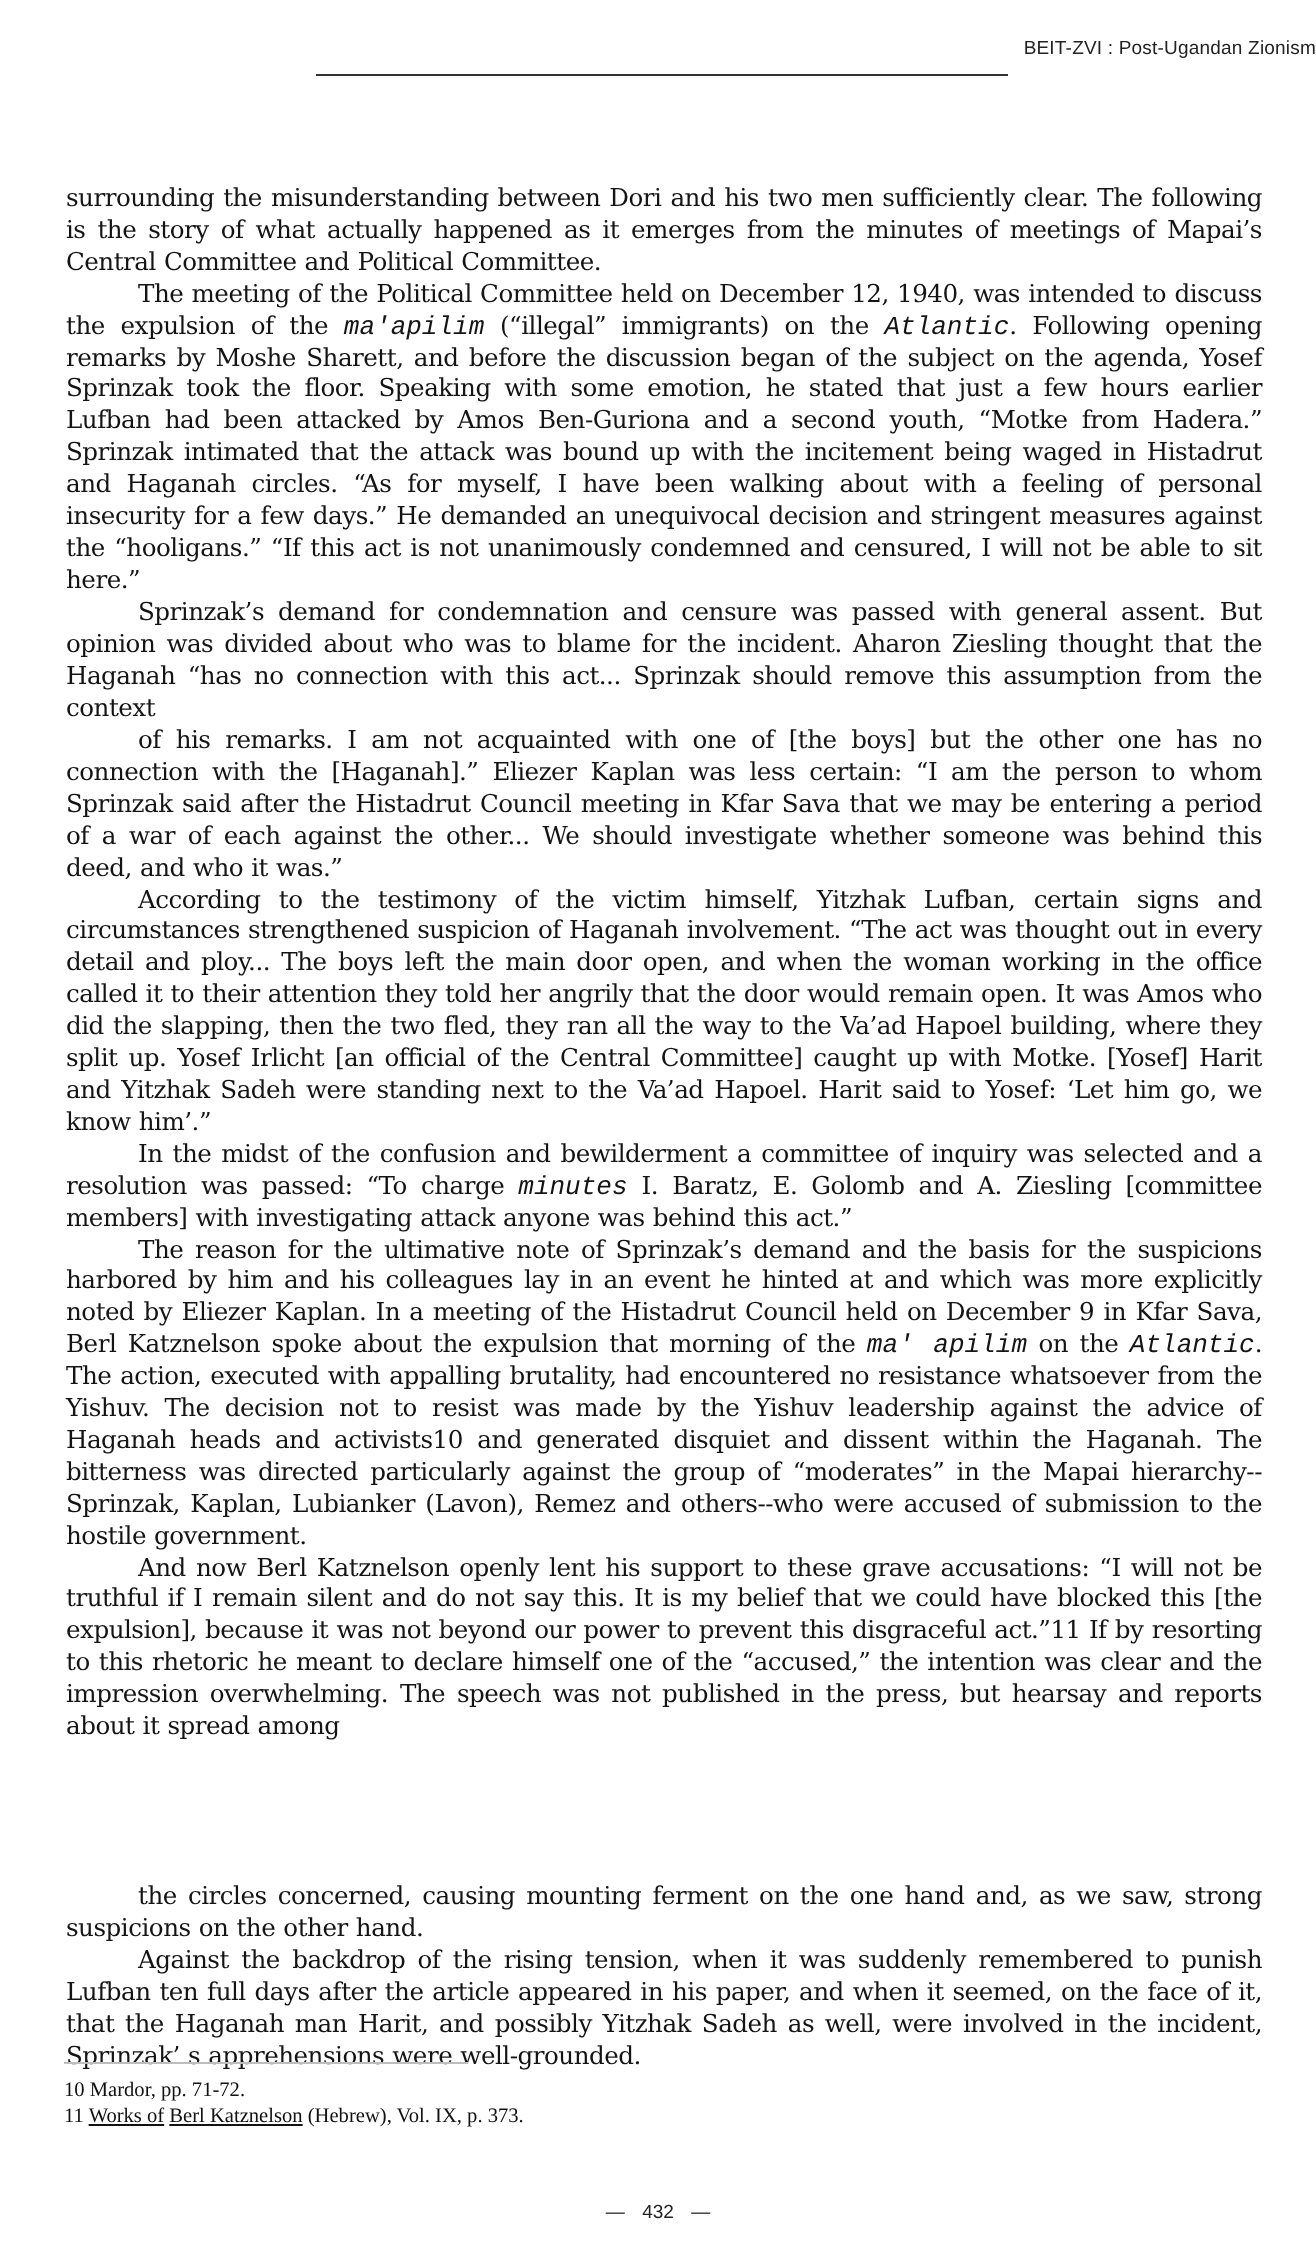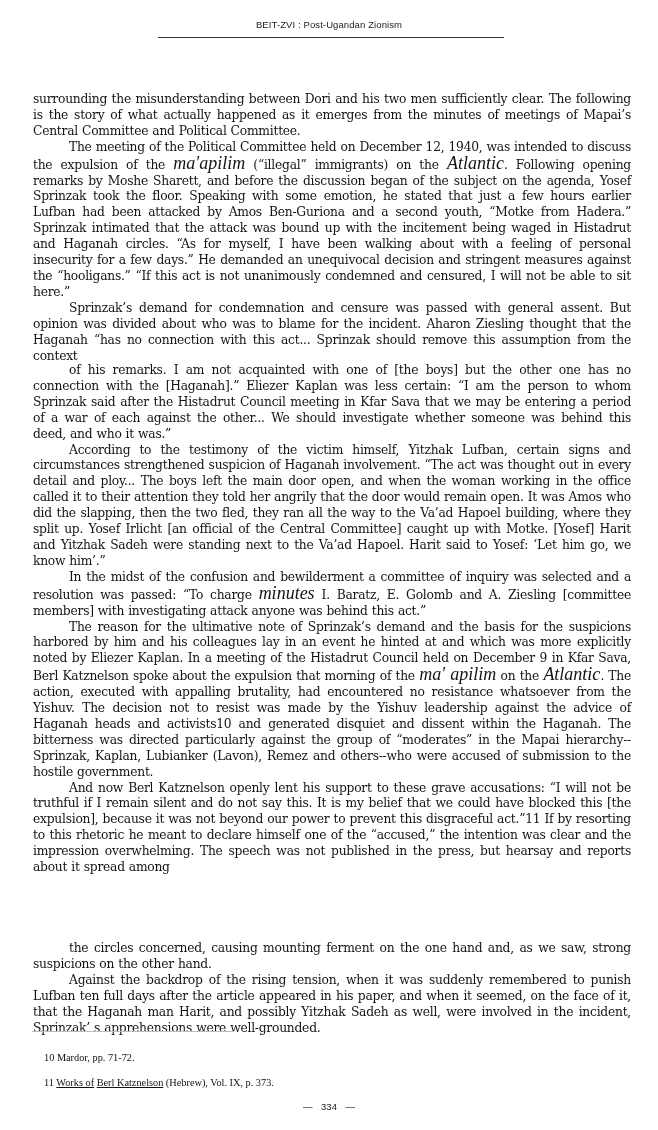--- a/index.html
+++ b/index.html
@@ -1,44 +1,44 @@
 <!DOCTYPE html>
 <html><head>
 <meta charset="utf-8">
 <style>
   html, body { margin: 0; padding: 0; background: #ffffff; }
   body { width: 658px; height: 1130px; position: relative; overflow: hidden; color: #111; }
   .running-head {
-    position: absolute; left: 0; top: 19px; width: 658px; text-align: center;
+    position: absolute; left: 0; top: 19px; width: 658px; text-align: right;
     font-family: "Liberation Sans", sans-serif; font-size: 9.5px; color: #222; letter-spacing: 0.1px;
   }
   .head-rule {
     position: absolute; left: 158px; top: 37px; width: 346px; height: 0;
     border-top: 1px solid #333;
   }
   .body-text {
     position: absolute; left: 33px; width: 598px;
     font-family: "DejaVu Serif", serif; font-size: 12.3px; line-height: 15.9px;
     text-align: justify; color: #141414; letter-spacing: -0.25px; word-spacing: 0.4px;
   }
   .body-text p { margin: 0; }
   .body-text p.indent { text-indent: 36px; }
-  .body-text em { font-family: Liberation Serif, serif; font-style: italic; font-size: 18px; letter-spacing: 0; }
+  .body-text em { font-family: Liberation Mono, monospace; font-style: italic; font-size: 13px; letter-spacing: 0; }
   #block1 { top: 76px; margin-top: 16px; }
   #block2 { top: 363px; }
   #block3 { top: 917px; margin-top: 24px; }
   .fn-rule {
     position: absolute; left: 32px; top: 1031px; width: 202px; height: 0;
     border-top: 1px solid #bdbdbd;
   }
   .footnotes {
     position: absolute; left: 32px; top: 1040px; width: 500px;
     font-family: "Liberation Serif", serif; font-size: 10.3px; line-height: 12.5px; color: #111;
   }
-  .footnotes div { margin: 12px; font-family: Liberation Serif, serif; }
+  .footnotes div { margin: 0; font-family: Liberation Serif, serif; }
   .footnotes u { text-decoration: underline; }
   .page-num {
     position: absolute; left: 0; top: 1101px; width: 658px; text-align: center;
     font-family: "Liberation Sans", sans-serif; font-size: 9.5px; color: #222; word-spacing: 6px;
   }
 </style>
 </head>
 <body>
 
 <div class="running-head">
@@ -64,15 +64,15 @@
   </div>
 
 <div class="fn-rule"></div>
 <div class="footnotes">
     <div><span>10 </span><span>Mardor, pp. 71-72.</span></div>
     <div><span>11 </span><u>Works of</u><span> </span><u>Berl Katznelson</u><span> (Hebrew), Vol. IX, p. 373.</span></div>
   </div>
 
 <div class="page-num">
   <span>—</span>
-  <span>334</span>
+  <span>432</span>
   <span>—</span>
 </div>
 
 </body></html>

